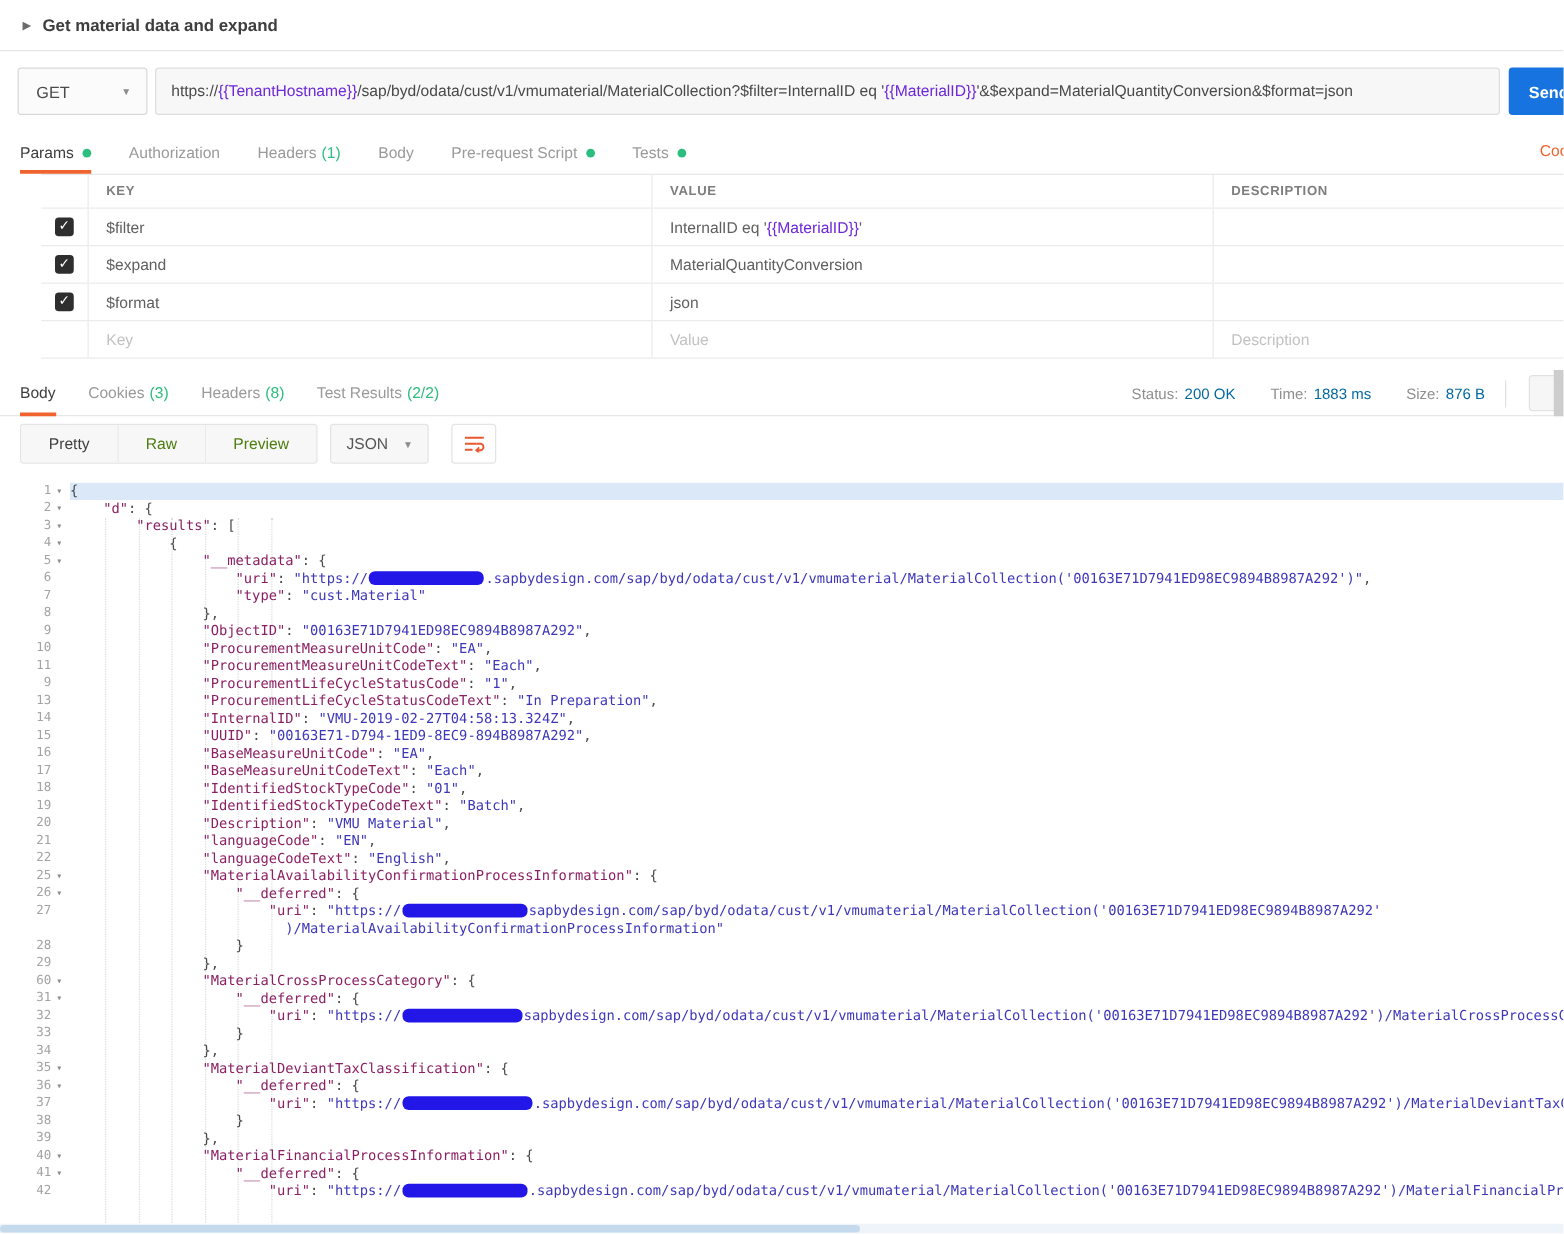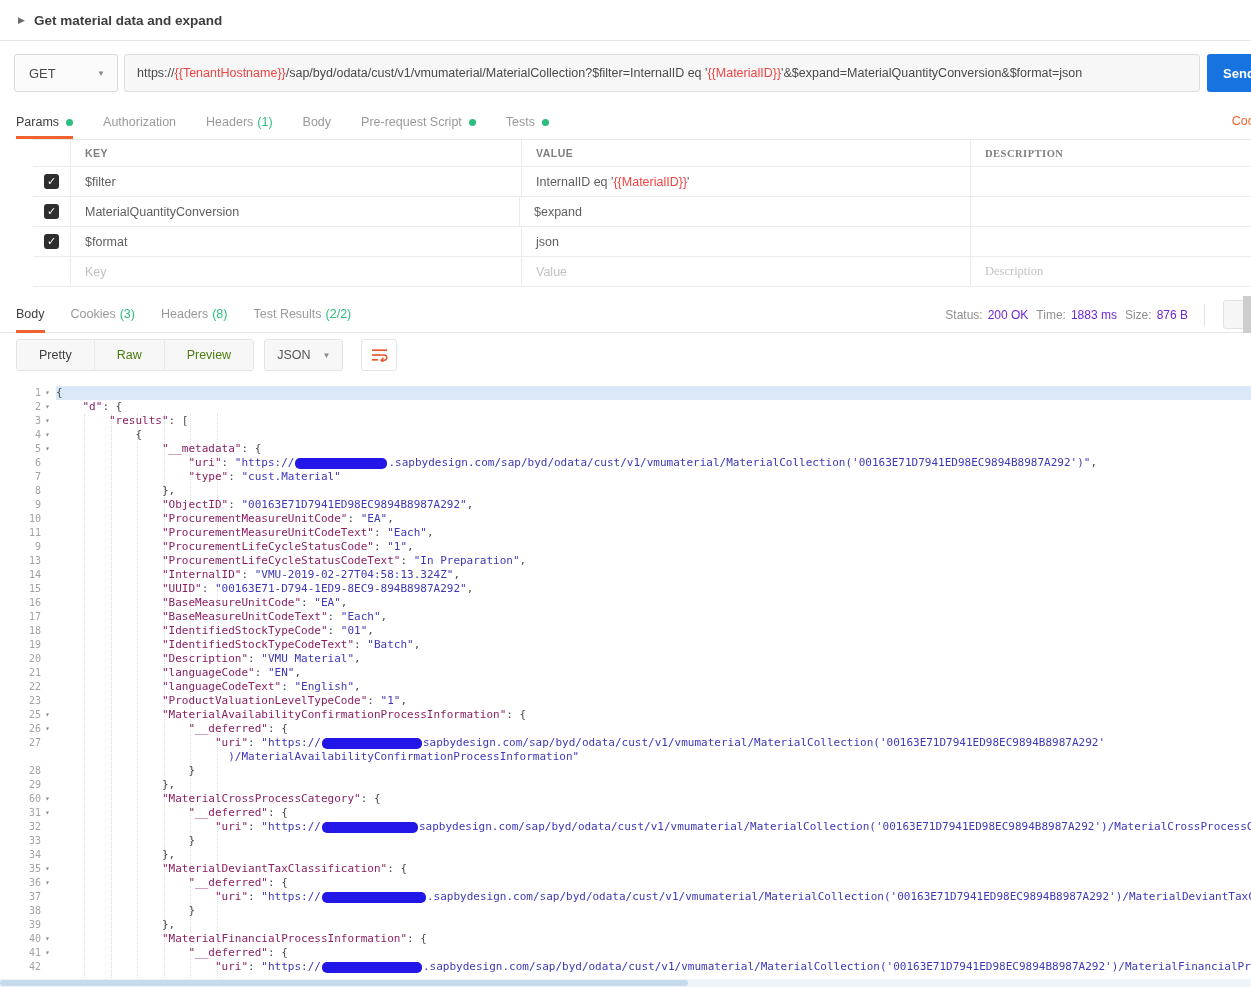--- a/index.html
+++ b/index.html
@@ -13,54 +13,54 @@
   .req-title { font-size:13.5px; color:#3e3e3e; font-weight:700; }
 
   
   .req-bar { display:flex; align-items:center; padding:13px 0 13px 14px; height:64px; }
   .method { width:104px; height:38px; background:#fbfbfb; border:1px solid #d9d9d9; border-radius:3px;
             display:flex; align-items:center; justify-content:space-between; padding:0 12px 0 14px;
             font-size:13px; color:#4a4a4a; cursor:pointer; flex:none; }
   .caret { font-size:8px; color:#8c8c8c; }
   .url { flex:1; margin-left:6px; height:38px; background:#f7f7f7; border:1px solid #dedede; border-radius:3px;
          display:flex; align-items:center; padding:0 12px; font-size:12.5px; color:#4a4a4a; white-space:pre; overflow:hidden; }
-  .var { color:#ef4444; }
+  .var { color:#6d28d9; }
   .send { margin-left:7px; margin-right:-20px; width:64px; height:38px; background:#1673e0; color:#fff;
           font-weight:700; font-size:13px; border:none; border-radius:3px; flex:none; font-family:"Liberation Sans",sans-serif; cursor:pointer; }
 
   
   .req-tabs { position:relative; display:flex; align-items:center; height:34px; padding-left:16px; }
   .rtab { position:relative; height:34px; display:flex; align-items:center; margin-right:30px; font-size:12.5px; color:#9a9a9a; cursor:pointer;text-align:right; }
   .rtab.active { color:#3d3d3d; }
   .rtab.active::after { content:""; position:absolute; left:0; right:0; bottom:0; height:3px; background:#f0632e; }
   .dot { width:7px; height:7px; border-radius:50%; background:#2cbe7e; margin-left:7px; }
   .count { color:#2cbe7e; margin-left:4px; }
   .cookies-link { position:absolute; right:-26px; top:9px; color:#f0632e; font-size:12.5px; cursor:pointer; }
 
   
   .ptable { border-top:1px solid #e7e7e7;margin-left:33px; }
   .prow { display:flex; height:30px; border-bottom:1px solid #ebebeb; align-items:stretch; font-size:12.5px; color:#5f5f5f; }
   .prow.header { height:27px; font-size:10.5px; font-weight:700; color:#7e7e7e; letter-spacing:.5px; }
   .pcell { display:flex; align-items:center; padding-left:14px; border-right:1px solid #ebebeb; white-space:pre; }
   .c-check { width:38px; justify-content:center; padding-left:0; flex:none; }
   .c-key { width:451px; flex:none; }
   .c-val { width:449px; flex:none; }
-  .c-desc { flex:1; border-right:none;font-family:Liberation Serif, serif; }
+  .c-desc { flex:1; border-right:none; }
   .checkbox { width:15px; height:15px; background:#2e2e2e; border-radius:3px; color:#fff; font-size:11px;
               line-height:15px; text-align:center; cursor:pointer; }
   .placeholder { color:#c2c2c2; }
 
   
   .resp-head { position:relative; height:37px; display:flex; align-items:center; padding-left:16px;
                border-bottom:1px solid #e7e7e7; margin-top:9px; }
   .resp-tabs { display:flex; align-items:center; height:37px; }
   .resp-tabs .rtab { height:37px; margin-right:26px; }
   .resp-meta { position:absolute; right:46px; top:0; height:37px; display:flex; align-items:center; font-size:12px; }
-  .meta-label { color:#8f8f8f; margin-left:8px; }
-  .meta-value { color:#6d28d9; margin-left:5px; }
+  .meta-label { color:#8f8f8f; margin-left:28px; }
+  .meta-value { color:#0369a1; margin-left:5px; }
   .meta-divider { width:1px; height:22px; background:#e2e2e2; margin-left:16px; }
   .save-btn-clipped { position:absolute; right:-24px; top:4px; width:52px; height:29px; background:#f6f6f6;
                       border:1px solid #e2e2e2; border-radius:3px; cursor:pointer; }
 
   
   .viewer-bar { display:flex; align-items:center; padding:11px 0 20px 16px; height:53px; }
   .seg-group { display:flex; border:1px solid #e4e4e4; border-radius:3px; overflow:hidden; }
   .seg { height:30px; padding:0 22px; display:flex; align-items:center; background:#f7f7f7; font-size:12.5px;
          color:#4d7c0f; border-right:1px solid #e9e9e9; cursor:pointer; }
   .seg:last-child { border-right:none; }
@@ -145,22 +145,22 @@
     </div>
     <div id="param-rows">
         <div class="prow">
           <div class="pcell c-check"><span class="checkbox">✓</span></div>
           <div class="pcell c-key">$filter</div>
           <div class="pcell c-val"><span>InternalID eq '</span><span class="var">{{MaterialID}}</span><span>'</span></div>
           <div class="pcell c-desc"></div>
         </div>
         <div class="prow">
           <div class="pcell c-check"><span class="checkbox">✓</span></div>
+          <div class="pcell c-key">$expand</div>
           <div class="pcell c-val"><span>MaterialQuantityConversion</span></div>
-          <div class="pcell c-key">$expand</div>
           <div class="pcell c-desc"></div>
         </div>
         <div class="prow">
           <div class="pcell c-check"><span class="checkbox">✓</span></div>
           <div class="pcell c-key">$format</div>
           <div class="pcell c-val"><span>json</span></div>
           <div class="pcell c-desc"></div>
         </div>
         <div class="prow">
           <div class="pcell c-check"></div>
@@ -381,27 +381,20 @@
         </div>
         <div class="cline">
           <div class="gut">
             <span class="lnum">22</span>
             <span class="fold"></span>
           </div>
           <div class="ltext">                <span class="seg-k">"languageCodeText"</span><span class="seg-p">: </span><span class="seg-s">"English"</span><span class="seg-p">,</span></div>
         </div>
         <div class="cline">
           <div class="gut">
-            <span class="lnum">23</span>
-            <span class="fold"></span>
-          </div>
-          <div class="ltext">                <span class="seg-k">"ProductValuationLevelTypeCode"</span><span class="seg-p">: </span><span class="seg-s">"1"</span><span class="seg-p">,</span></div>
-        </div>
-        <div class="cline">
-          <div class="gut">
             <span class="lnum">25</span>
             <span class="fold">▾</span>
           </div>
           <div class="ltext">                <span class="seg-k">"MaterialAvailabilityConfirmationProcessInformation"</span><span class="seg-p">: {</span></div>
         </div>
         <div class="cline">
           <div class="gut">
             <span class="lnum">26</span>
             <span class="fold">▾</span>
           </div>

